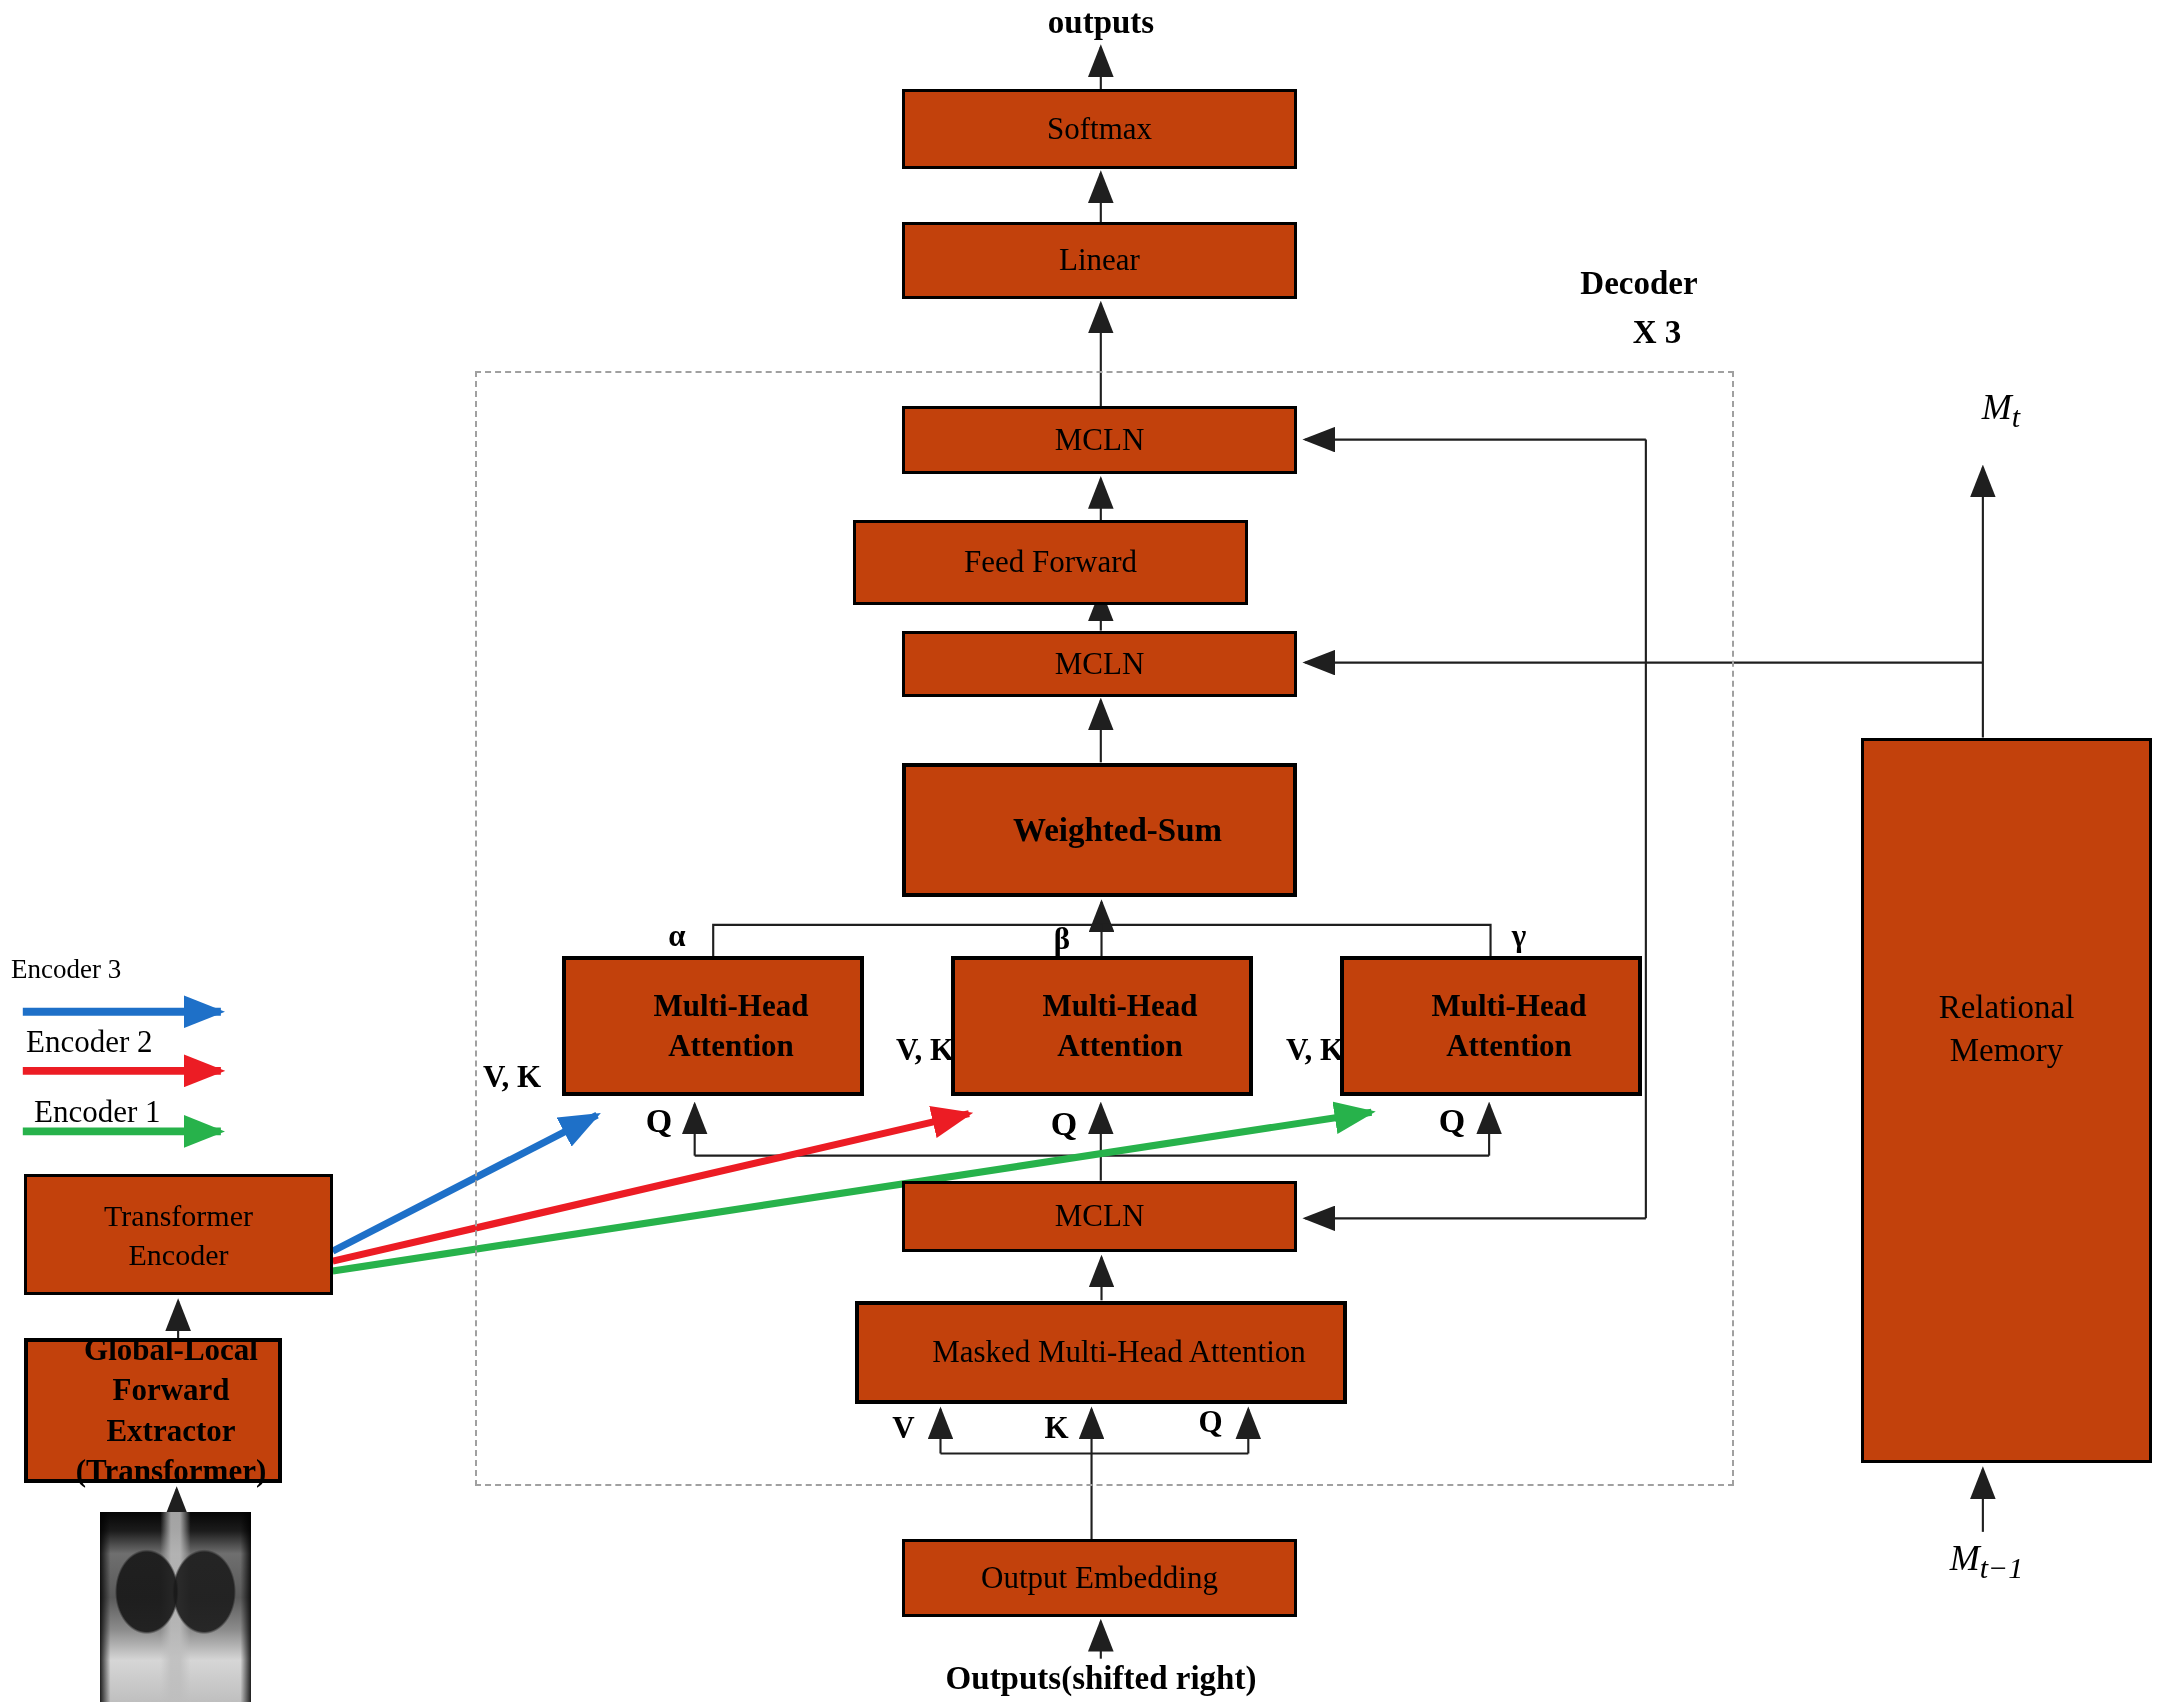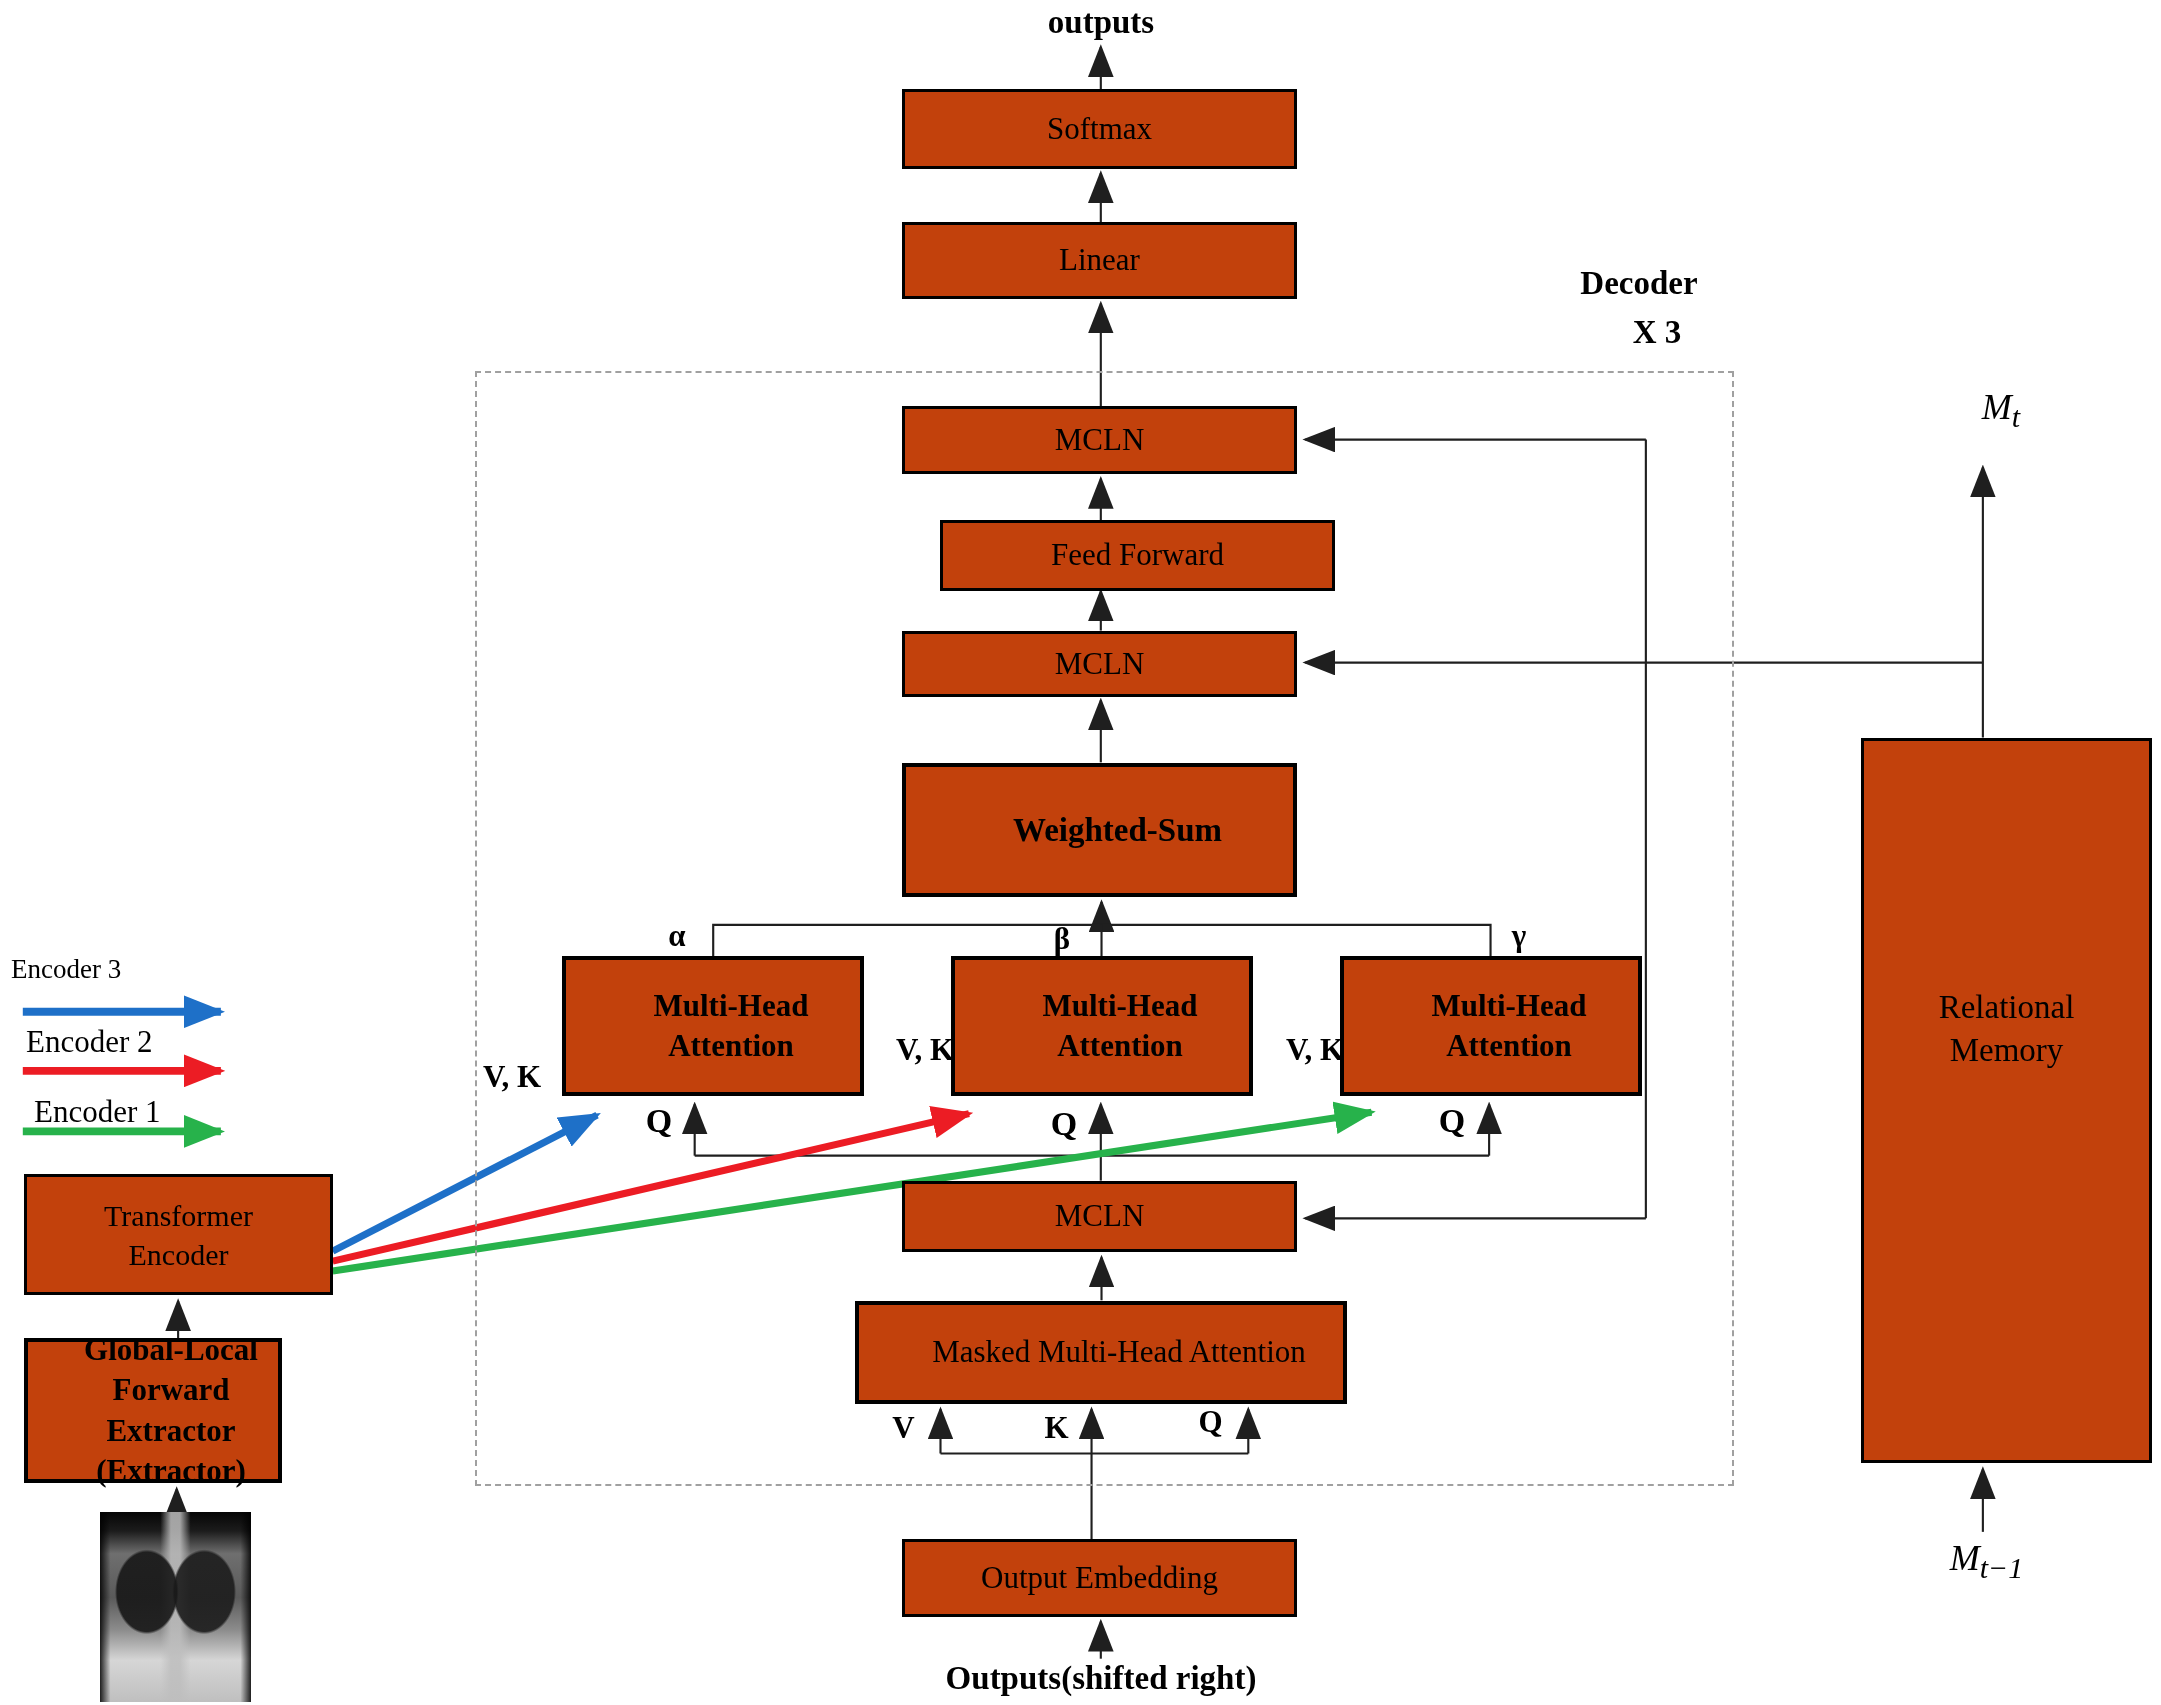--- a/index.html
+++ b/index.html
@@ -16,21 +16,21 @@
   .dashed-region{position:absolute;left:475px;top:371px;width:1259px;height:1115px;
        border:2.1px dashed #a0a0a0;box-sizing:border-box;background:transparent;}
   
   #lbl-outputs{left:987px;top:4.3px;width:228px;font-size:33px;}
   #box-softmax{left:902px;top:89px;width:395px;height:80px;}
   #box-linear{left:902px;top:222px;width:395px;height:77px;}
   #lbl-decoder1{left:1532px;top:265px;width:214px;font-size:33px;}
   #lbl-decoder2{left:1550px;top:314px;width:214px;font-size:33px;}
   
   #box-mcln-top{left:902px;top:406px;width:395px;height:68px;}
-  #box-ff{left:940px;top:520px;width:395px;height:71px;text-align:center;}
+  #box-ff{left:853px;top:520px;width:395px;height:85px;text-align:center;}
   #box-mcln-mid{left:902px;top:631px;width:395px;height:66px;}
   #box-ws{left:902px;top:763px;width:395px;height:134px;font-size:33px;}
   #lbl-alpha{left:652px;top:919px;width:50px;font-size:31px;}
   #lbl-beta{left:1037px;top:922px;width:50px;font-size:31px;}
   #lbl-gamma{left:1494px;top:919px;width:50px;font-size:31px;}
   #mha-left{left:562px;top:956px;width:302px;height:140px;}
   #mha-mid{left:951px;top:956px;width:302px;height:140px;}
   #mha-right{left:1340px;top:956px;width:302px;height:140px;}
   #lbl-vk-left{left:462px;top:1060px;width:100px;}
   #lbl-vk-mid{left:875px;top:1033px;width:100px;}
@@ -199,21 +199,21 @@
   <div class="lbl left" id="lbl-enc2">Encoder 2</div>
   <div class="lbl left" id="lbl-enc1">Encoder 1</div>
 
   <div class="box" id="box-te">
     <span>Transformer</span>
     <span>Encoder</span>
   </div>
   <div class="box bold thick" id="box-glve">
     <span>Global-Local</span>
     <span>Forward Extractor</span>
-    <span>(Extractor)</span>
+    <span>(Transformer)</span>
   </div>
   <div id="xray"></div>
 
   <div class="lbl" id="lbl-mt">
     <span class="mvar">M</span><sub class="mvar">t</sub>
   </div>
   <div class="box" id="box-rm">
     <span>Relational</span>
     <span>Memory</span>
   </div>

